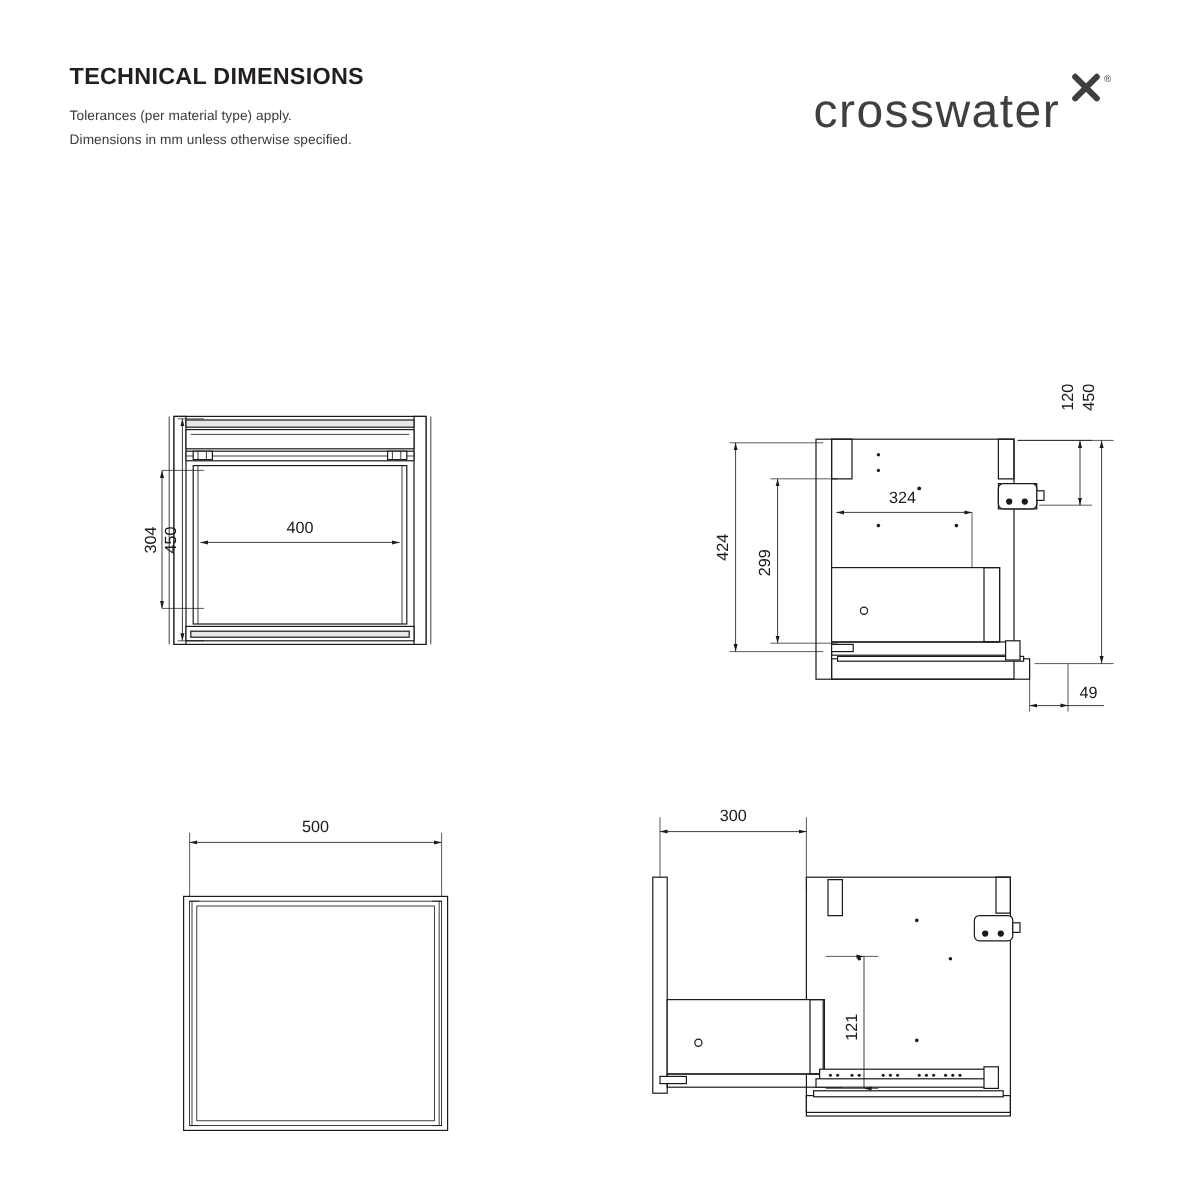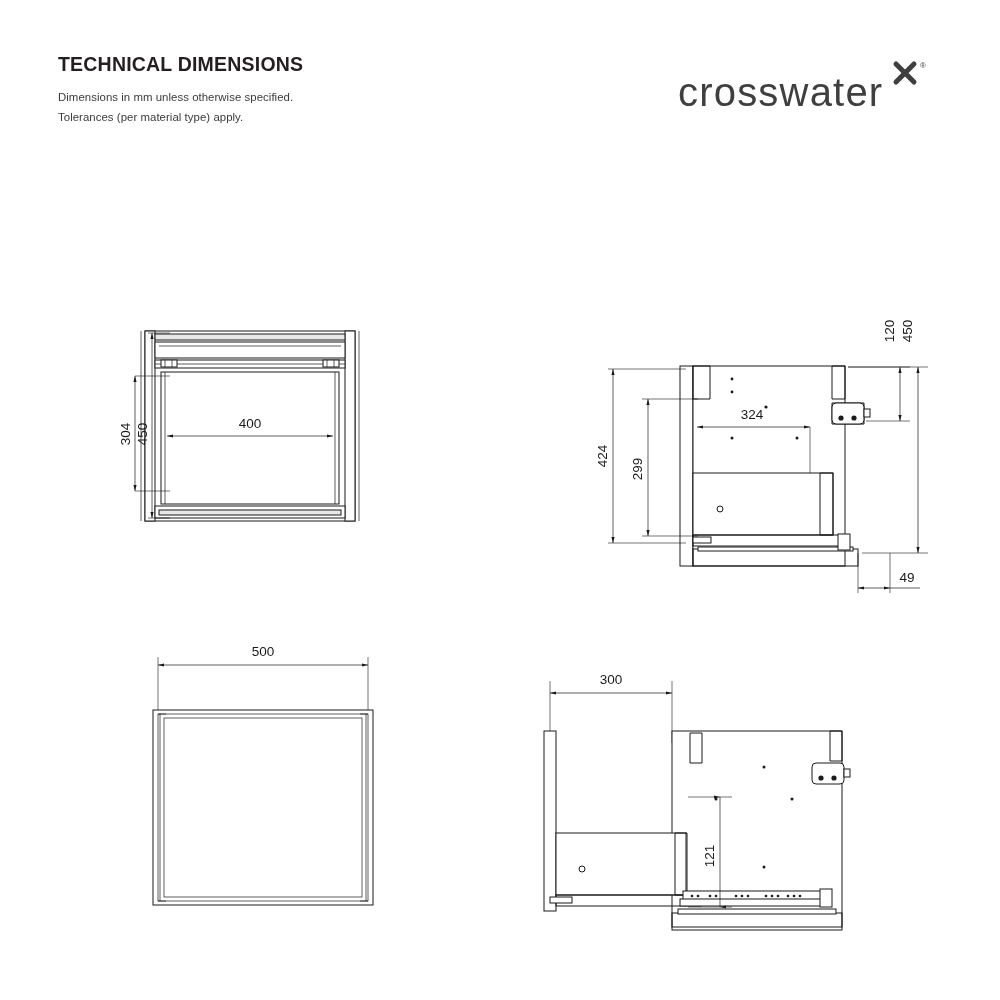--- a/index.html
+++ b/index.html
@@ -56,23 +56,23 @@
 
   
   .view {
     position: absolute;
   }
   .view svg {
     display: block;
     overflow: visible;
   }
 
-  #view-front   { left: 110px; top: 276px; }
+  #view-front   { left: 110px; top: 292px; }
   #view-side    { left: 580px; top: 291px; }
-  #view-plan    { left: 120px; top: 625px; }
+  #view-plan    { left: 120px; top: 662px; }
   #view-section { left: 520px; top: 651px; }
 
   
   .ln        { stroke: #1a1a1a; stroke-width: 1; fill: none; }
   .ln-thin   { stroke: #1a1a1a; stroke-width: 0.7; fill: none; }
   .dim       { stroke: #1a1a1a; stroke-width: 0.7; fill: none; }
   .ext       { stroke: #1a1a1a; stroke-width: 0.6; fill: none; }
   .fillwhite { fill: #ffffff; }
   .fillgrey  { fill: #e8e8e8; }
   .arrowfill { fill: #1a1a1a; }
@@ -89,22 +89,22 @@
     fill: #1a1a1a;
   }
 </style>
 </head>
 <body>
 
 <div id="sheet">
 
   <div class="header-block">
     <div class="doc-title">TECHNICAL DIMENSIONS</div>
+    <div class="doc-note">Tolerances (per material type) apply.</div>
     <div class="doc-note">Dimensions in mm unless otherwise specified.</div>
-    <div class="doc-note">Tolerances (per material type) apply.</div>
   </div>
 
   <div class="logo-block">
     <svg width="300" height="60" viewBox="0 0 300 60">
       <g>
         <text x="20" y="48" font-family="Liberation Sans, sans-serif" font-size="40" fill="#3f3f3f" letter-spacing="1.2" style="font-stretch:expanded;">crosswater</text>
       </g>
       <g stroke="#3f3f3f" stroke-width="5" stroke-linecap="round">
         <line x1="238" y1="6" x2="256" y2="24"></line>
         <line x1="256" y1="6" x2="238" y2="24"></line>

